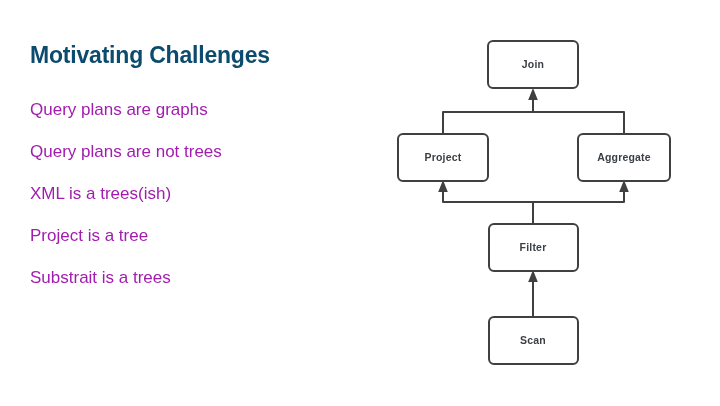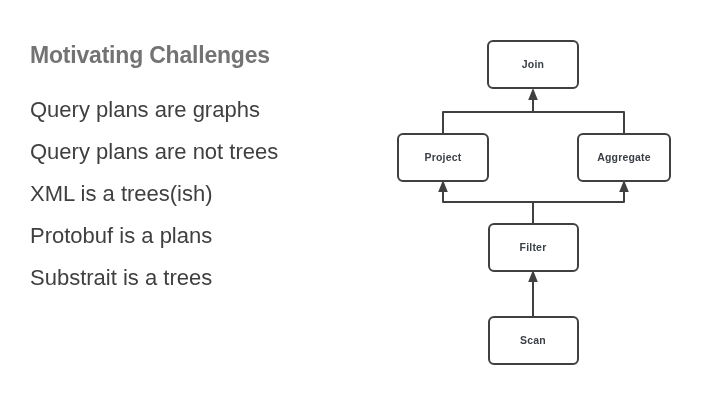--- a/index.html
+++ b/index.html
@@ -16,37 +16,37 @@
     height: 406px;
     background: #ffffff;
     overflow: hidden;
   }
   #slide-title {
     position: absolute;
     left: 30px;
     top: 42px;
     font-size: 23px;
     font-weight: bold;
-    color: #737373;
+    color: #0c4a6e;
     letter-spacing: -0.2px;
     white-space: nowrap;
   }
   #bullet-list {
     position: absolute;
     left: 30px;
     top: 98px;
     list-style: none;
     margin: 0;
     padding: 0;
   }
   #bullet-list li {
     height: 42px;
     line-height: 24px;
-    font-size: 22px;
-    color: #404040;
+    font-size: 17px;
+    color: #a21caf;
     white-space: nowrap;
   }
   #plan-diagram {
     position: absolute;
     left: 0;
     top: 0;
     width: 720px;
     height: 406px;
   }
   .node-label {
@@ -76,21 +76,21 @@
 <body>
 
 <div id="slide">
 
   <div id="slide-title">Motivating Challenges</div>
 
   <ul id="bullet-list">
     <li>Query plans are graphs</li>
     <li>Query plans are not trees</li>
     <li>XML is a trees(ish)</li>
-    <li>Protobuf is a plans</li>
+    <li>Project is a tree</li>
     <li>Substrait is a trees</li>
   </ul>
 
   <svg id="plan-diagram" viewBox="0 0 720 406">
 
     <path class="edge" d="M 443 134 L 443 112 L 533 112"></path>
     <path class="edge" d="M 624 134 L 624 112 L 533 112"></path>
     <path class="edge" d="M 533 112 L 533 99"></path>
     <polygon class="arrowhead" points="533,88 528.2,100 537.8,100"></polygon>
 

